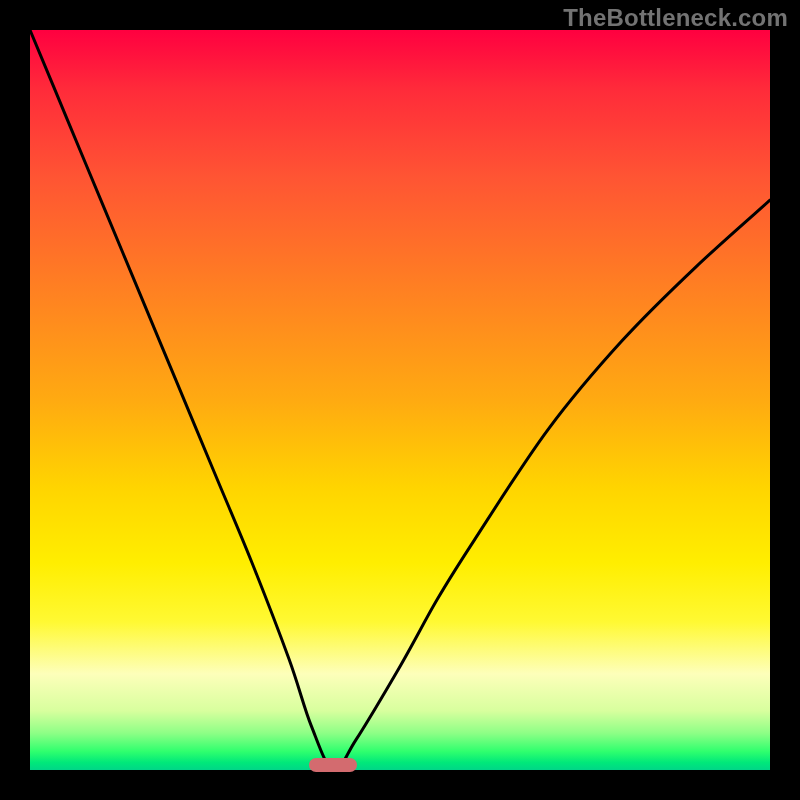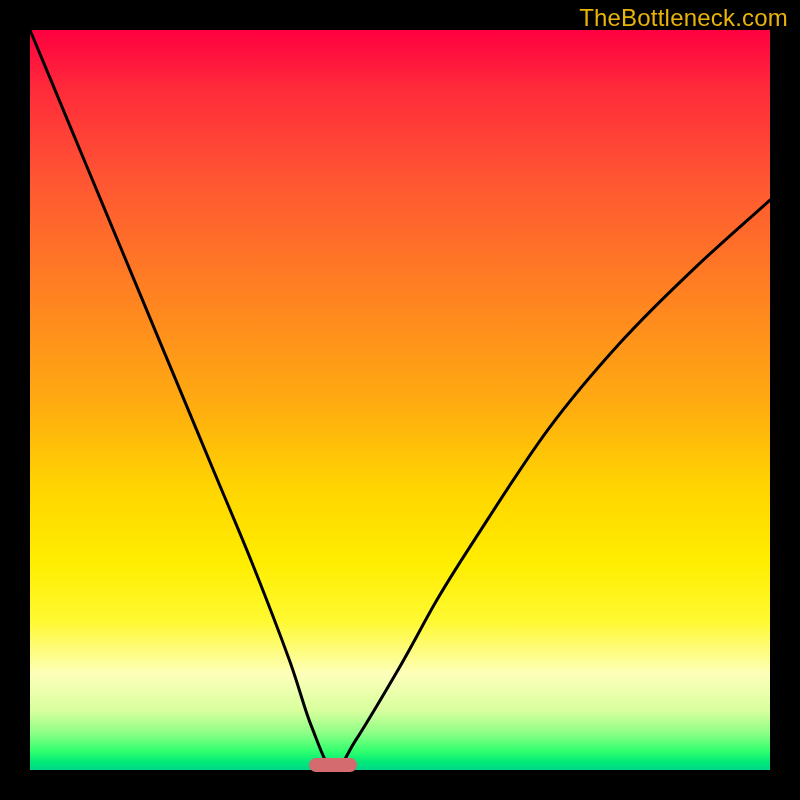--- a/index.html
+++ b/index.html
@@ -31,24 +31,24 @@
       #8eff86 95%,
       #2fff6e 97.5%,
       #00e87a 99%,
       #00d688 100%
     );
   }
   .watermark {
     position: absolute;
     top: 4px;
     right: 12px;
-    color: #eab308;
+    color: #737373;
     font-size: 24px;
     letter-spacing: 0.2px;
-    font-weight: 400;
+    font-weight: 700;
     user-select: none;
   }
   svg.curve {
     position: absolute;
     left: 30px;
     top: 30px;
     width: 740px;
     height: 740px;
     overflow: visible;
   }

